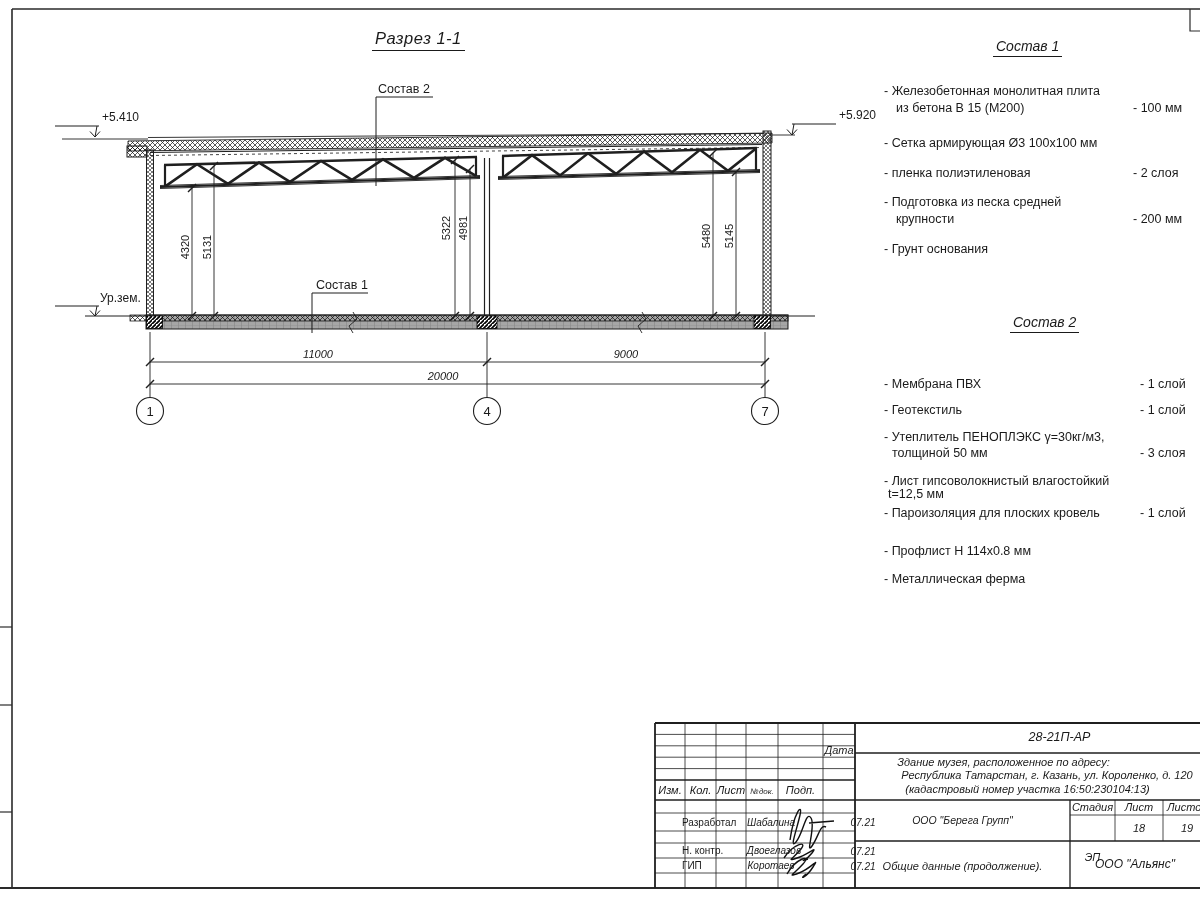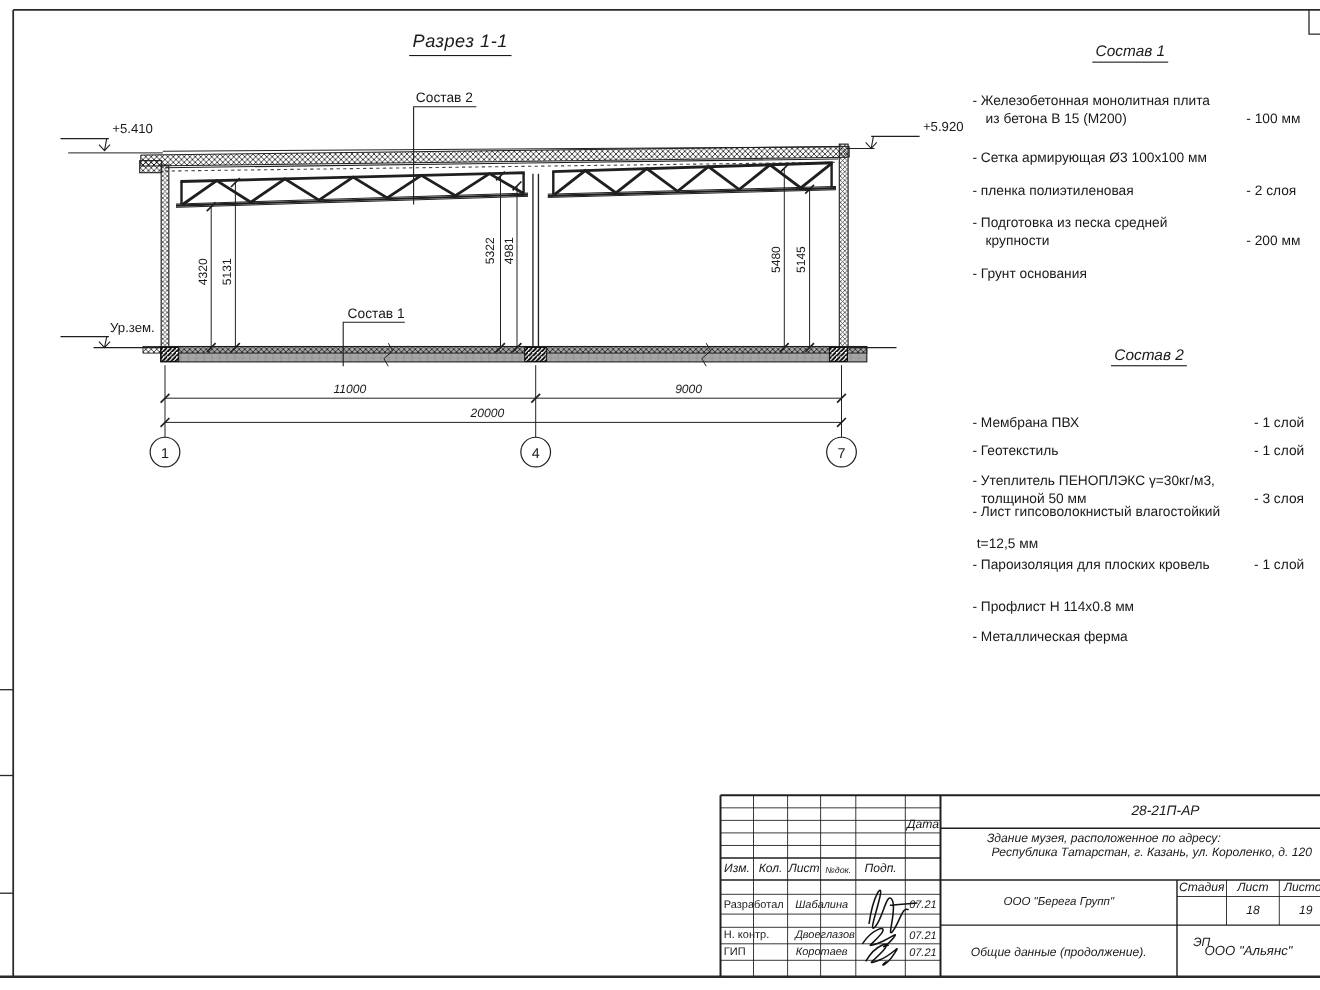--- a/index.html
+++ b/index.html
@@ -12,21 +12,21 @@
   .uh{border-bottom:1.4px solid #1a1a1a;padding:0 3px 2px 3px;}
   .hdr{font-size:16.5px;letter-spacing:.5px;}
   .shdr{font-size:14px;}
   .li{font-size:12.5px;}
   .dim{font-size:11px;}
   .vdim{position:absolute;width:46px;font-size:11px;text-align:center;
         transform:rotate(-90deg);transform-origin:center;white-space:nowrap;}
   .elev{font-size:12px;margin-left:44px;}
   .axis{position:absolute;width:30px;text-align:center;font-size:13px;}
   .tbt{font-size:11px;}
-  .tbs{font-size:10px;}
+  .tbs{font-size:10px;margin-left:24px;}
 </style>
 </head>
 <body>
 
 <div class="sheet">
 
   <svg width="1200" height="900" viewBox="0 0 1200 900">
     <defs>
       <pattern id="xhatch" width="5" height="5" patternUnits="userSpaceOnUse">
         <path d="M0,5 L5,0 M0,0 L5,5" stroke="#111" stroke-width="0.7" fill="none"></path>
@@ -252,33 +252,34 @@
   <div class="t li" style="left:884px;top:377px;">- Мембрана ПВХ</div>
   <div class="t li" style="left:1140px;top:377px;">- 1 слой</div>
 
   <div class="t li" style="left:884px;top:403px;">- Геотекстиль</div>
   <div class="t li" style="left:1140px;top:403px;">- 1 слой</div>
 
   <div class="t li" style="left:884px;top:430px;">- Утеплитель ПЕНОПЛЭКС γ=30кг/м3,</div>
   <div class="t li" style="left:892px;top:446px;">толщиной 50 мм</div>
   <div class="t li" style="left:1140px;top:446px;">- 3 слоя</div>
 
-  <div class="t li" style="left:884px;top:458px;">- Лист гипсоволокнистый влагостойкий</div>
+  <div class="t li" style="left:884px;top:474px;">- Лист гипсоволокнистый влагостойкий</div>
   <div class="t li" style="left:888px;top:487px;">t=12,5 мм</div>
 
   <div class="t li" style="left:884px;top:506px;">- Пароизоляция для плоских кровель</div>
   <div class="t li" style="left:1140px;top:506px;">- 1 слой</div>
 
   <div class="t li" style="left:884px;top:544px;">- Профлист Н 114х0.8 мм</div>
   <div class="t li" style="left:884px;top:572px;">- Металлическая ферма</div>
 
   <div class="t ctr" style="left:855px;top:730px;width:345px;font-size:12.5px;padding-left:32px;">28-21П-АР</div>
 
   <div class="t ctr" style="left:855px;top:756px;width:297px;font-size:11px;">Здание музея, расположенное по адресу:</div>
   <div class="t ctr" style="left:855px;top:769px;width:384px;font-size:11px;">Республика Татарстан, г. Казань, ул. Короленко, д. 120</div>
+  <div class="t ctr" style="left:855px;top:783px;width:345px;font-size:11px;">(кадастровый номер участка 16:50:230104:13)</div>
 
   <div class="t tbt ctr" style="left:655px;top:784px;width:30px;">Изм.</div>
   <div class="t tbt ctr" style="left:685px;top:784px;width:31px;">Кол.</div>
   <div class="t tbt ctr" style="left:716px;top:784px;width:30px;">Лист</div>
   <div class="t ctr" style="left:746px;top:787px;width:32px;font-size:8px;">№док.</div>
   <div class="t tbt ctr" style="left:778px;top:784px;width:45px;">Подп.</div>
   <div class="t tbt ctr" style="left:823px;top:744px;width:32px;">Дата</div>
 
   <div class="t tbs" style="left:658px;top:817px;">Разработал</div>
   <div class="t tbs ctr" style="left:716px;top:817px;width:62px;">Шабалина</div>

